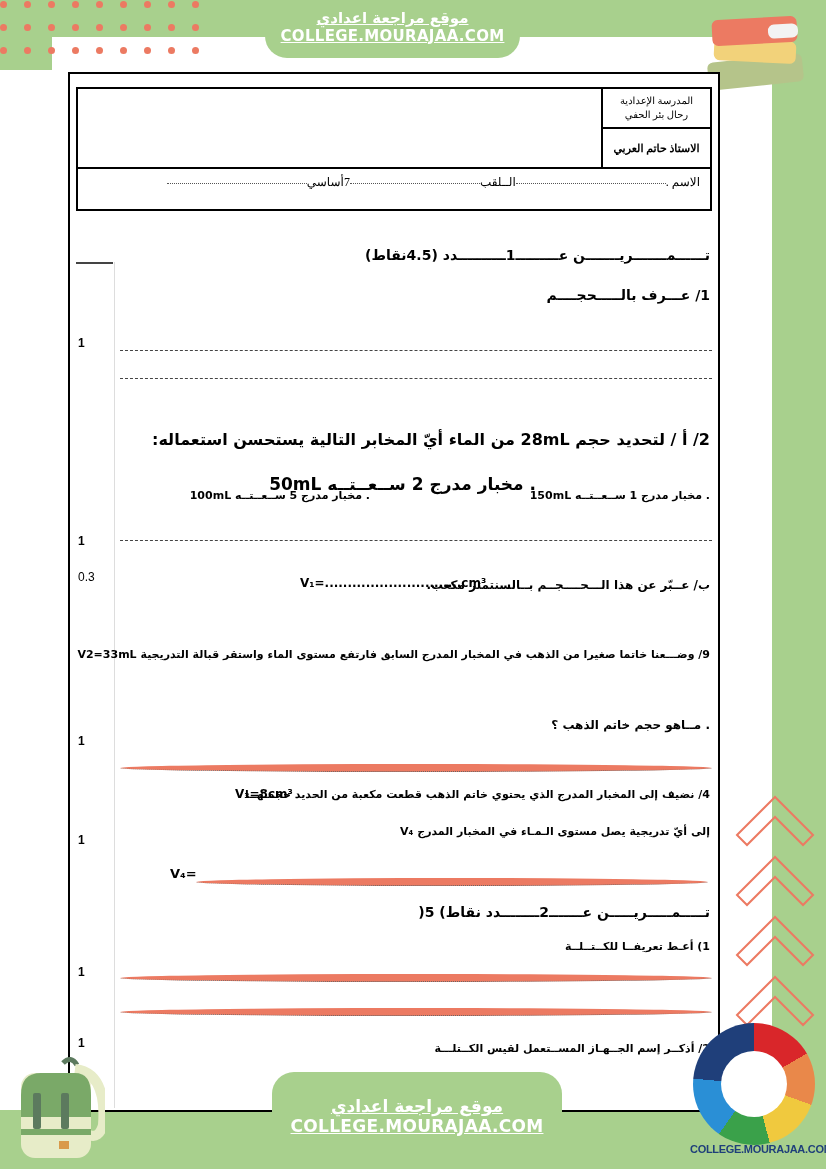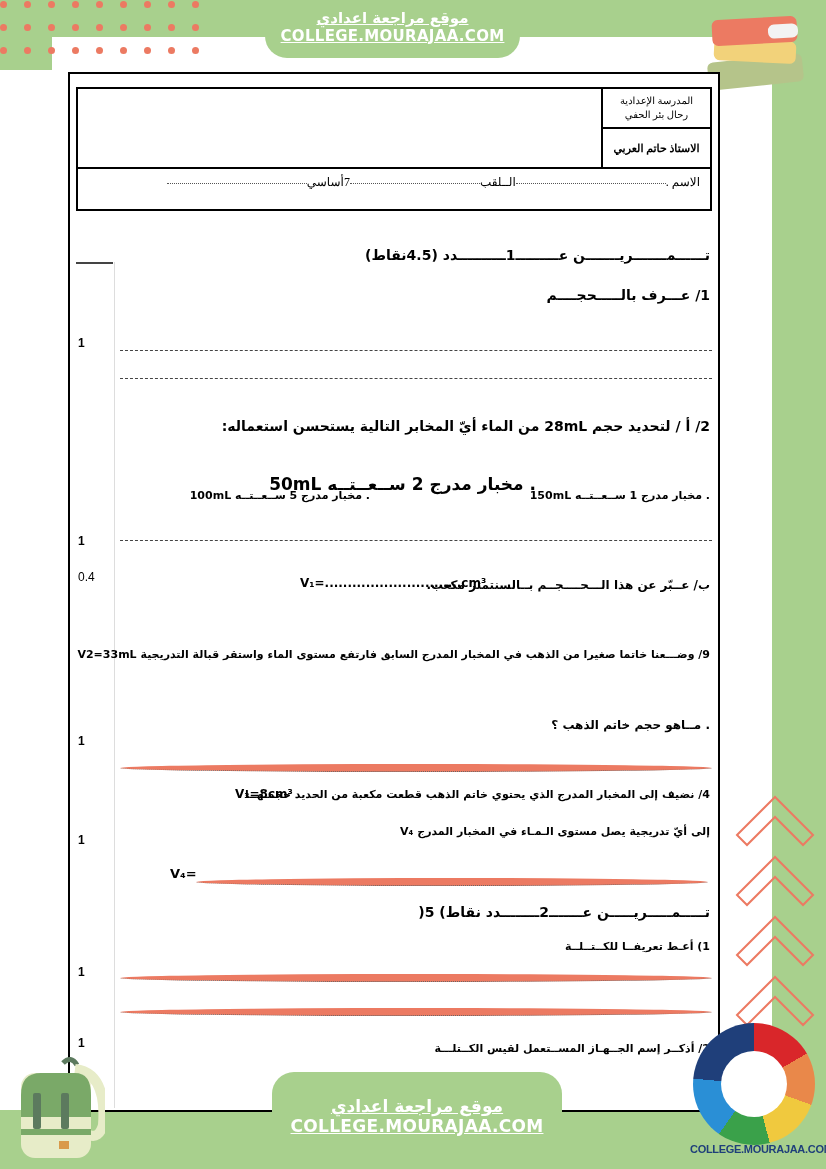--- a/index.html
+++ b/index.html
@@ -134,32 +134,32 @@
     <span class="dotfill" style="width:130px"></span>
     <span>7أساسي</span>
     <span class="dotfill" style="width:140px"></span>
   </div>
 </div>
 
 <div class="score-col-top"></div>
 <div class="score-col"></div>
 <div class="score bold" style="top:336px">1</div>
 <div class="score bold" style="top:534px">1</div>
-<div class="score" style="top:570px">0.4</div>
+<div class="score" style="top:570px">0.3</div>
 <div class="score bold" style="top:734px">1</div>
 <div class="score bold" style="top:833px">1</div>
 <div class="score bold" style="top:965px">1</div>
 <div class="score bold" style="top:1036px">1</div>
 
 <div class="txt bold" style="right:116px;top:247px;font-size:14px">تــــــمـــــــريـــــــن عـــــــــ1ــــــــــدد (4.5نقاط)</div>
 <div class="txt bold" style="right:116px;top:287px;font-size:14px">1/ عـــرف بالـــــحجــــم</div>
 <div class="hline" style="left:120px;top:350px;width:592px"></div>
 <div class="hline" style="left:120px;top:378px;width:592px"></div>
 
-<div class="txt bold" style="right:116px;top:418px;font-size:14px">2/ أ / لتحديد حجم   28mL  من الماء أيّ المخابر التالية يستحسن  استعماله:</div>
+<div class="txt bold" style="right:116px;top:430px;font-size:16px">2/ أ / لتحديد حجم   28mL  من الماء أيّ المخابر التالية يستحسن  استعماله:</div>
 <div class="txt bold" style="right:116px;top:489px;font-size:11px">. مخبار مدرج 1 ســعــتــه  150mL</div>
 <div class="txt bold" style="right:290px;top:474px;font-size:17px">. مخبار مدرج 2 ســعــتــه  50mL</div>
 <div class="txt bold" style="right:456px;top:489px;font-size:11px">. مخبار مدرج 5 ســعــتــه  100mL</div>
 <div class="hline" style="left:120px;top:540px;width:592px"></div>
 
 <div class="txt bold" style="right:116px;top:578px;font-size:12px">ب/ عــبّر عن هذا الـــحــــجــم بــالسنتمتر مكعب.</div>
 <div class="txt bold" style="left:300px;top:576px;font-size:12px;direction:ltr;text-align:left">V₁=..............................cm³</div>
 
 <div class="txt bold" style="right:116px;top:648px;font-size:11px">9/ وضـــعنا خاتما صغيرا من الذهب في المخبار المدرج السابق فارتفع مستوى الماء واستقر قبالة التدريجية V2=33mL</div>
 <div class="txt bold" style="right:116px;top:718px;font-size:12px">. مــاهو حجم خاتم الذهب ؟</div>

